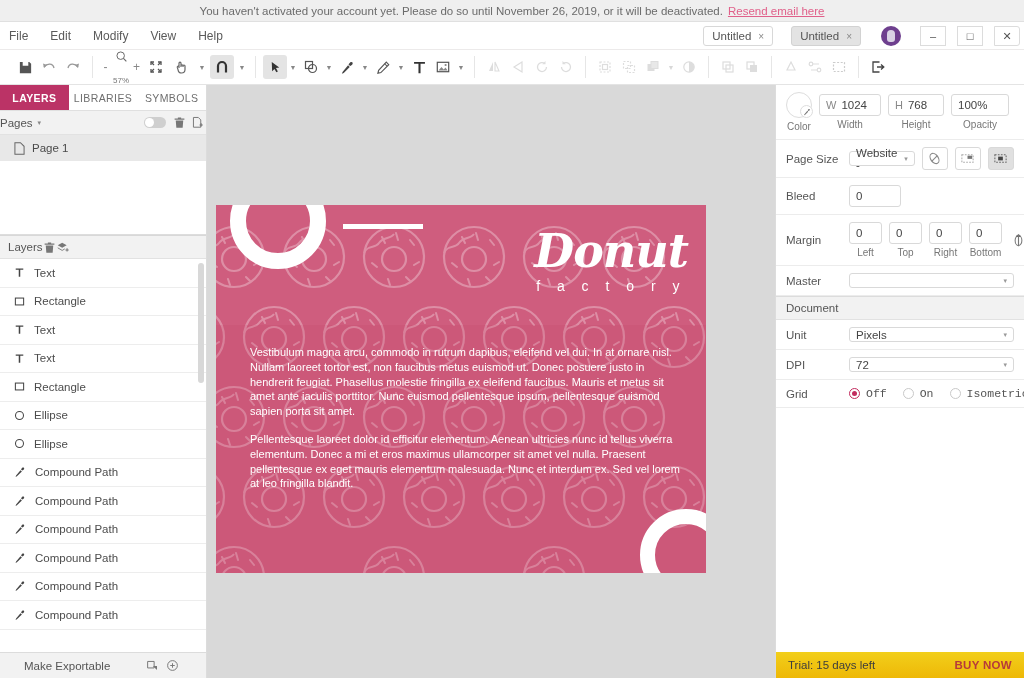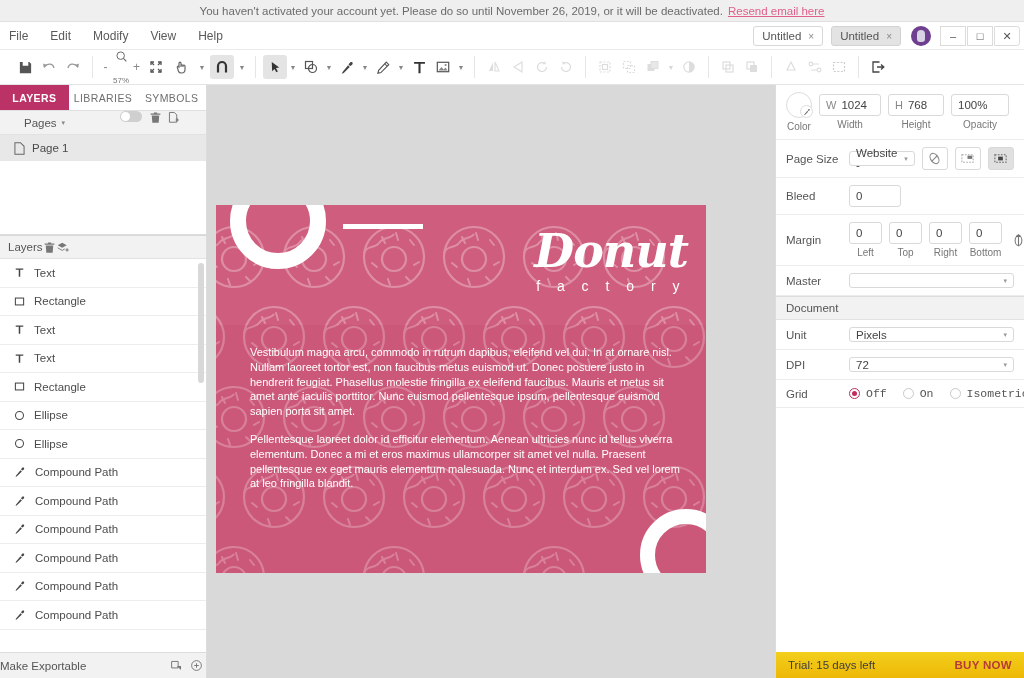--- a/index.html
+++ b/index.html
@@ -23,21 +23,21 @@
     height: 28px; background: #fff; display: flex; align-items: center;
     border-bottom: 1px solid #eceaea; position: relative;
   }
   .menu-items { display: flex; align-items: center; gap: 4px; }
   .menu-item {
     padding: 3px 9px; font-size: 12px; color: #5a5a5a; cursor: default;
     border-radius: 2px;
   }
   .win-right {
     position: absolute; right: 4px; top: 0; height: 28px;
-    display: flex; align-items: center; gap: 2px;
+    display: flex; align-items: center; gap: 12px;
   }
   .doc-tab {
     display: flex; align-items: center; gap: 7px;
     height: 20px; padding: 0 8px; margin-right: 6px;
     border: 1px solid #d8d8d8; border-radius: 3px; background: #fff;
     font-size: 11.5px; color: #555;
   }
   .doc-tab.active { background: #e3e3e3; border-color: #d2d2d2; }
   .doc-tab .x { font-size: 10px; color: #888; }
   .avatar {
@@ -91,21 +91,21 @@
     display: flex; flex-direction: column;
   }
   .ptabs { display: flex; height: 26px; border-bottom: 1px solid #e0e0e0; }
   .ptab {
     flex: 1; display: flex; align-items: center; justify-content: center;
     font-size: 10.5px; letter-spacing: .4px; color: #6e6e6e; background: #fff;
   }
   .ptab.active { background: #bb3366; color: #fff; font-weight: bold; }
   .sec-head {
     height: 24px; background: #f2f2f2; border-bottom: 1px solid #e2e2e2;
-    display: flex; padding: 0 24px;
+    display: flex; align-items: center; padding: 0 0;
     font-size: 11.5px; color: #555;
   }
   .sec-head .ttl { display: flex; align-items: center; gap: 5px; }
   .sec-head .spacer { flex: 1; }
   .sec-head .hicon { width: 18px; display: flex; justify-content: center; color: #777; }
   .toggle {
     width: 22px; height: 11px; border-radius: 6px; background: #cfcfcf;
     position: relative; margin-right: 4px;
   }
   .toggle::after {
@@ -133,21 +133,21 @@
     height: 28.5px; display: flex; align-items: center; gap: 9px;
     padding-left: 14px; border-bottom: 1px solid #ededed;
     font-size: 11.5px; color: #4c4c4c;
   }
   .lscroll-thumb {
     position: absolute; right: 2px; top: 4px; width: 6px; height: 120px;
     background: #d8d8d8; border-radius: 3px;
   }
   .make-exp {
     height: 26px; border-top: 1px solid #dcdcdc; background: #f2f2f2;
-    display: flex; align-items: center; padding: 0 0;
+    display: flex; align-items: center; padding: 0 24px;
     font-size: 11.5px; color: #555;
   }
   .make-exp .spacer { flex: 1; }
   .make-exp .hicon { width: 20px; display: flex; justify-content: center; color: #777; }
 
   
   .canvas-area {
     position: absolute; left: 207px; top: 85px; right: 249px; bottom: 0;
     background: #d9d9d9; overflow: hidden;
   }

